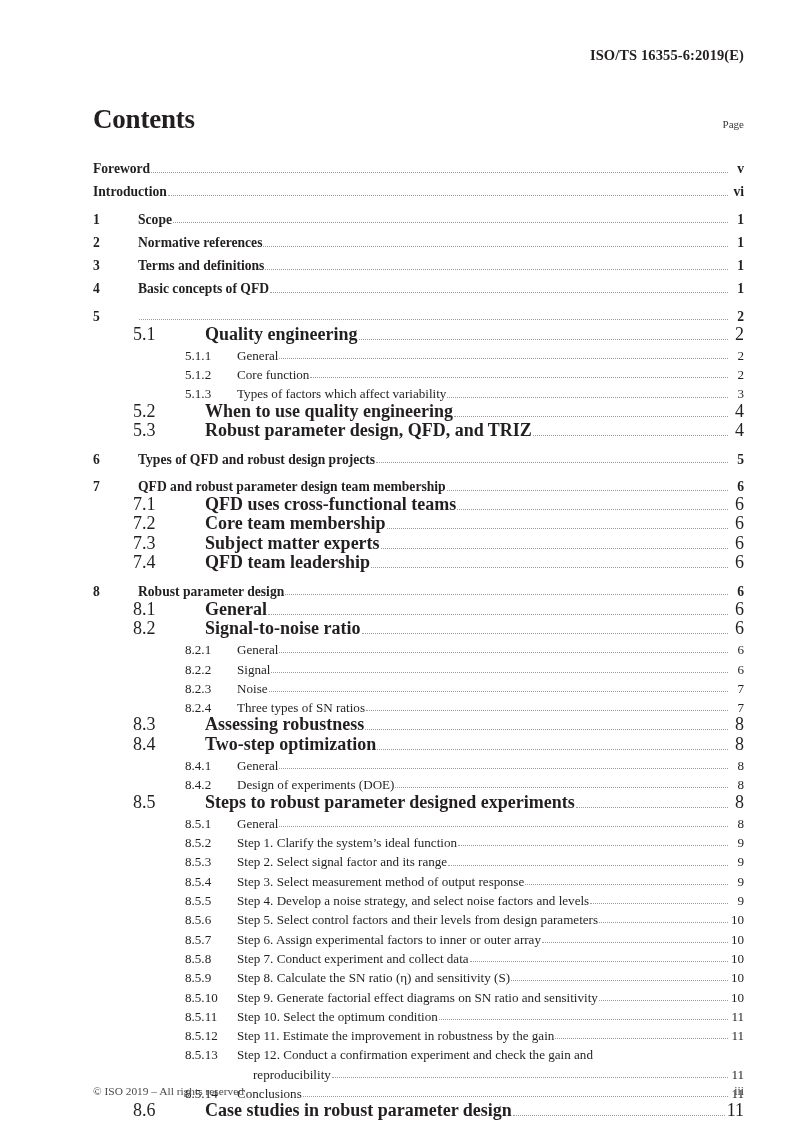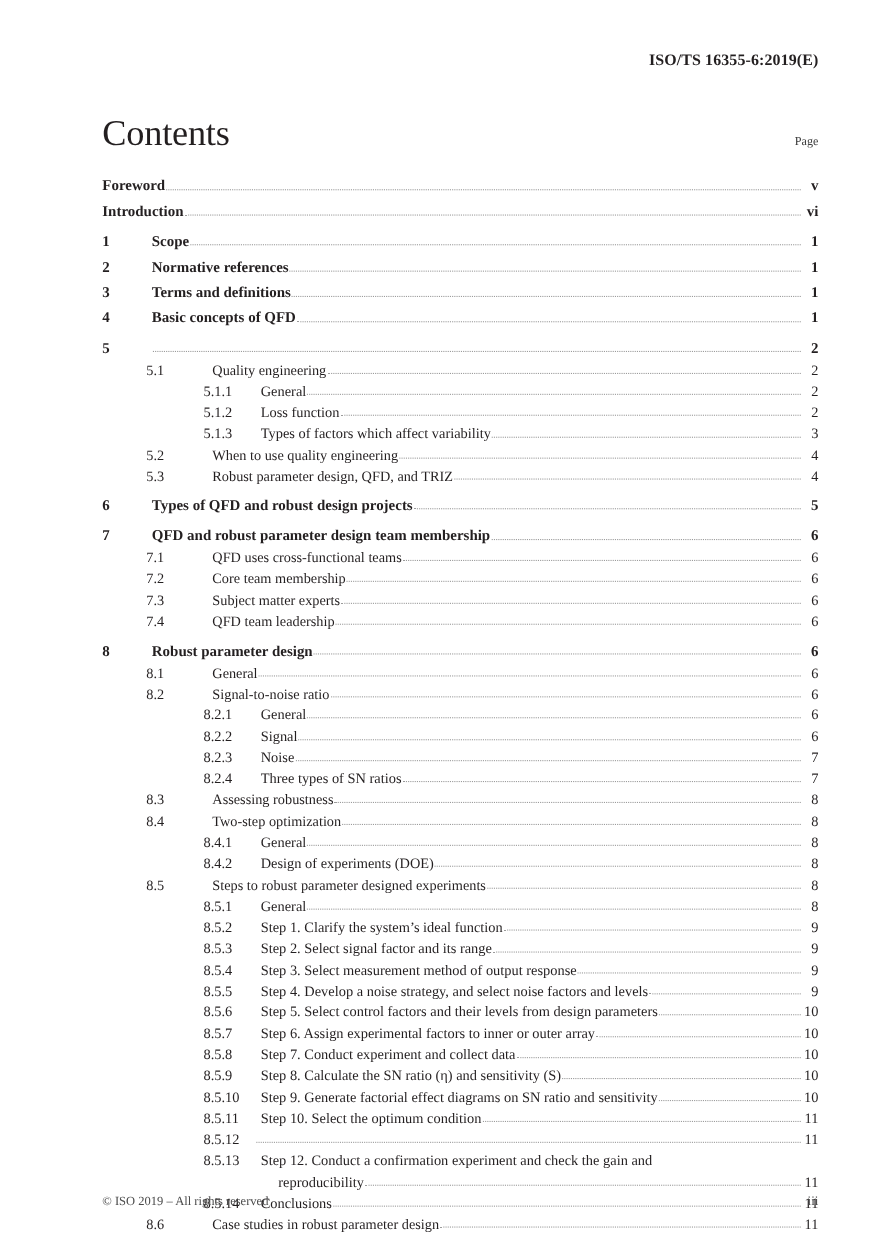--- a/index.html
+++ b/index.html
@@ -38,22 +38,22 @@
     position: absolute;
     top: 104px;
     left: 93px;
     right: 49px;
     display: flex;
     align-items: baseline;
     justify-content: space-between;
   }
   .contents-title {
     font-family: "Liberation Serif", serif;
-    font-weight: normal;
-    font-size: 33px;
+    font-weight: bold;
+    font-size: 27px;
     letter-spacing: -0.2px;
     color: #231f20;
   }
   .page-label {
     font-family: "Liberation Serif", serif;
     font-size: 11px;
     color: #3a3a3a;
   }
 
   
@@ -102,23 +102,23 @@
   .lvl-front { height: 23.5px; font-weight: bold; font-size: 13.6px; }
   .lvl-front .num { width: 0; }
   .lvl-front .pg { min-width: 14px; }
 
   
   .lvl-1 { height: 23.2px; font-weight: bold; font-size: 13.6px; }
   .lvl-1 .num { width: 45px; }
   .lvl-1 .pg { min-width: 14px; }
 
   
-  .lvl-2 { height: 19.3px; font-weight: normal; font-size: 13px; }
+  .lvl-2 { height: 19.3px; font-weight: normal; font-size: 18px; }
   .lvl-2 .num { width: 12px; margin-left: 40px; }
-  .lvl-2 .label { margin-left: 48px; }
+  .lvl-2 .label { margin-left: 60px; font-weight: bold; }
   .lvl-2 .pg { min-width: 14px; }
 
   
   .lvl-3 { height: 19.3px; font-weight: normal; font-size: 13.1px; }
   .lvl-3 .num { width: 12px; margin-left: 92px; }
   .lvl-3 .label { margin-left: 40px; }
   .lvl-3 .pg { min-width: 14px; }
   
   .lvl-3.wide .num { width: 47px; margin-left: 92px; }
   .lvl-3.wide .label { margin-left: 5px; }
@@ -219,21 +219,21 @@
       <span class="pg">2</span>
     </div>
     <div class="toc-entry lvl-3">
       <span class="num">5.1.1</span>
       <span class="label">General</span>
       <span class="leader"></span>
       <span class="pg">2</span>
     </div>
     <div class="toc-entry lvl-3">
       <span class="num">5.1.2</span>
-      <span class="label">Loss function</span>
+      <span class="label">Core function</span>
       <span class="leader"></span>
       <span class="pg">2</span>
     </div>
     <div class="toc-entry lvl-3">
       <span class="num">5.1.3</span>
       <span class="label">Types of factors which affect variability</span>
       <span class="leader"></span>
       <span class="pg">3</span>
     </div>
     <div class="toc-entry lvl-2">
@@ -426,20 +426,21 @@
       <span class="pg">10</span>
     </div>
     <div class="toc-entry lvl-3 wide">
       <span class="num">8.5.11</span>
       <span class="label">Step 10. Select the optimum condition</span>
       <span class="leader"></span>
       <span class="pg">11</span>
     </div>
     <div class="toc-entry lvl-3 wide">
       <span class="num">8.5.12</span>
+      <span class="label">Step 11. Estimate the improvement in robustness by the gain</span>
       <span class="leader"></span>
       <span class="pg">11</span>
     </div>
 
     <div class="toc-entry lvl-3 wide">
       <span class="num">8.5.13</span>
       <span class="label">Step 12. Conduct a confirmation experiment and check the gain and</span>
       <span class="pg"></span>
     </div>
 

